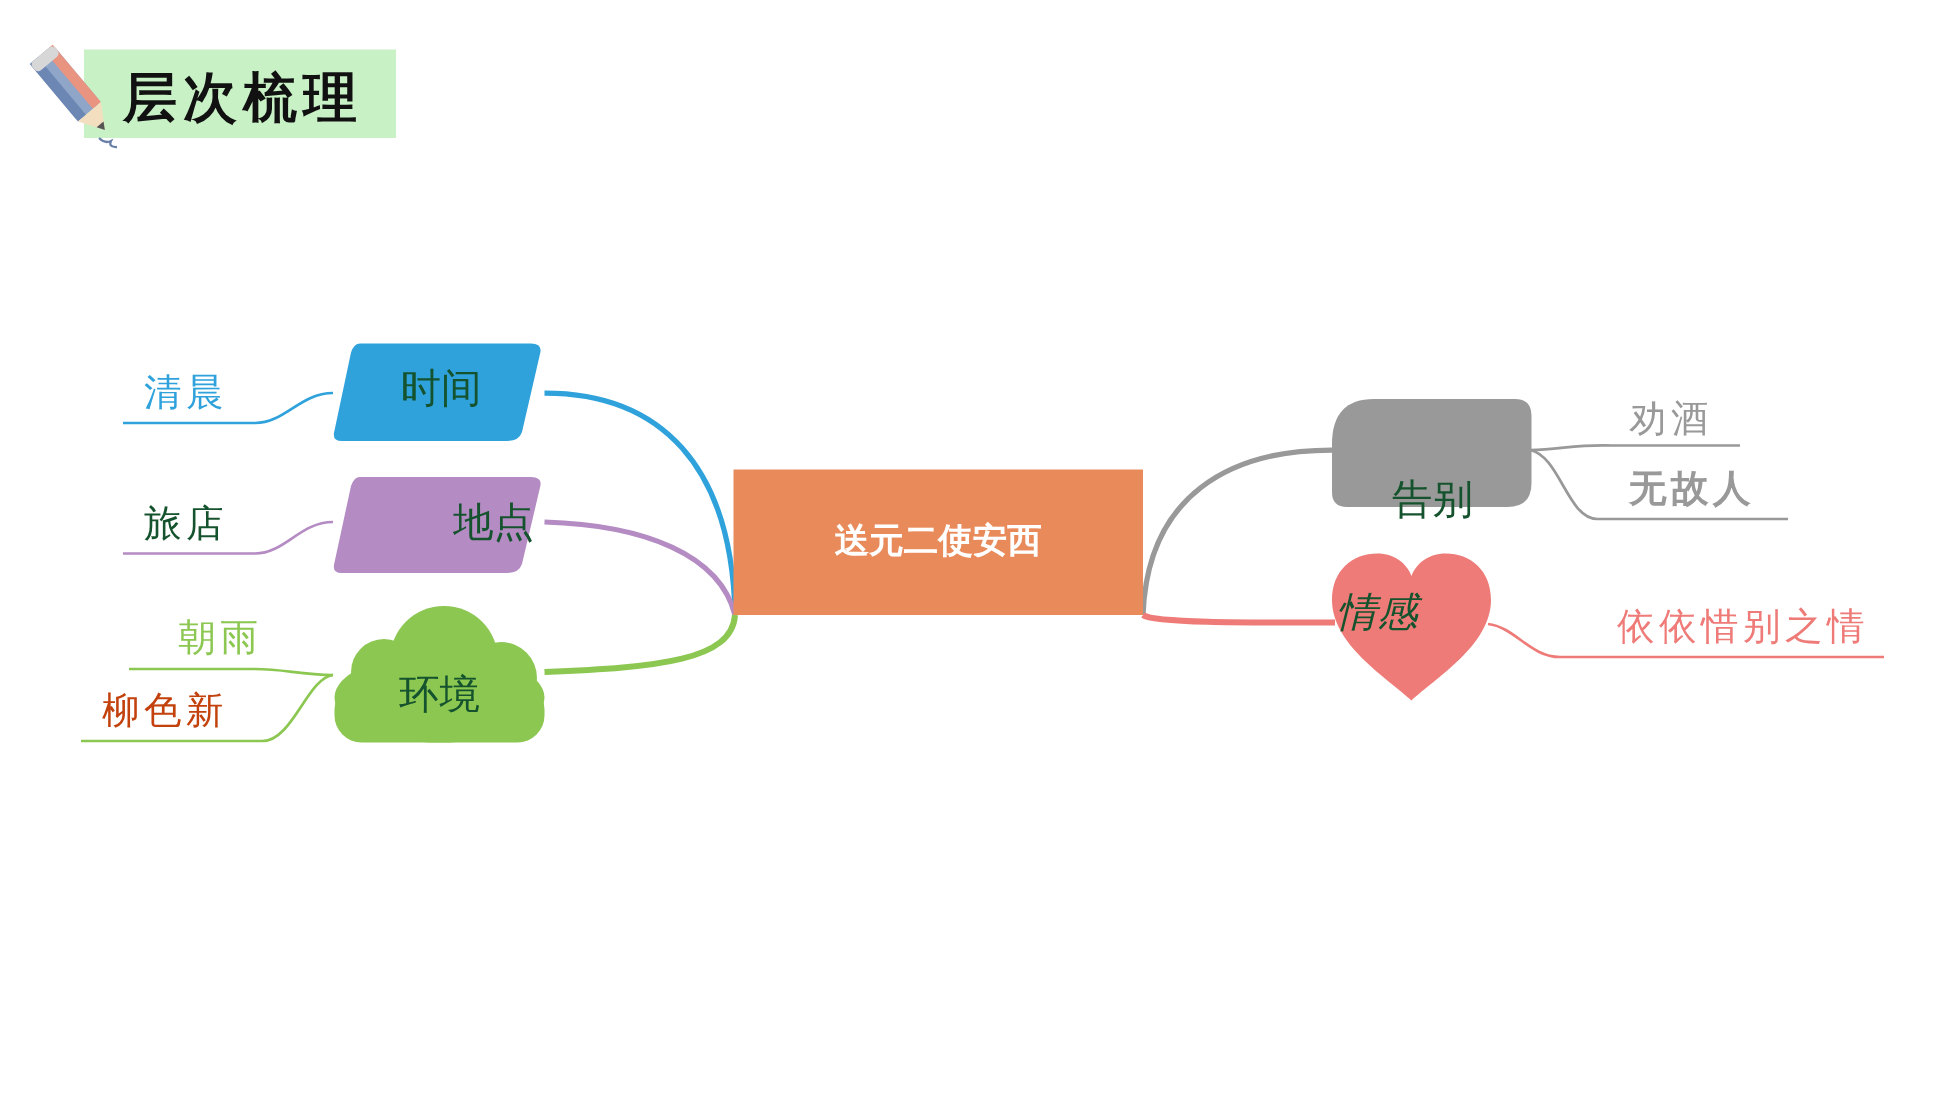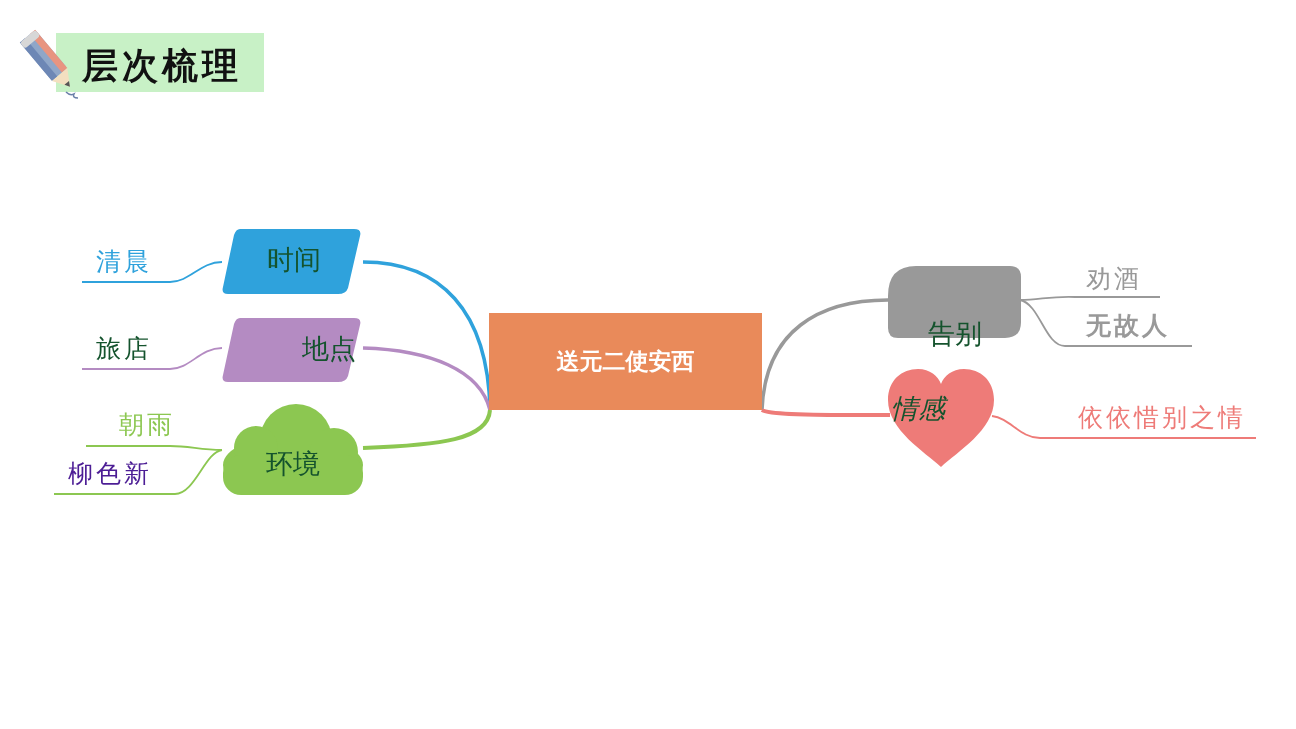--- a/index.html
+++ b/index.html
@@ -75,16 +75,16 @@
 
 <div class="node-text" style="left:232px;top:243px;width:124px;">时间</div>
 <div class="node-text" style="left:232px;top:332px;width:124px;text-align:right;">地点</div>
 <div class="node-text" style="left:228px;top:447px;width:130px;">环境</div>
 <div class="node-text" style="left:892px;top:272px;width:126px;margin-top:45px;">告别</div>
 <div class="node-text" style="left:865px;top:392px;width:106px;font-style:italic;">情感</div>
 
 <div class="lbl" style="left:96px;top:246px;color:#2fa2dc;text-align:center;">清晨</div>
 <div class="lbl" style="left:96px;top:333px;color:#14532d;">旅店</div>
 <div class="lbl" style="left:98px;top:409px;color:#8cc751;margin-left:21px;">朝雨</div>
-<div class="lbl" style="left:68px;top:458px;color:#4c1d95;">柳色新</div>
+<div class="lbl" style="left:68px;top:458px;color:#c2410c;">柳色新</div>
 <div class="lbl" style="left:1086px;top:263px;color:#999999;">劝酒</div>
 <div class="lbl" style="left:1086px;top:310px;color:#999999;font-weight:bold;">无故人</div>
 <div class="lbl" style="left:1078px;top:402px;color:#ee7b78;">依依惜别之情</div>
 
 </body></html>

